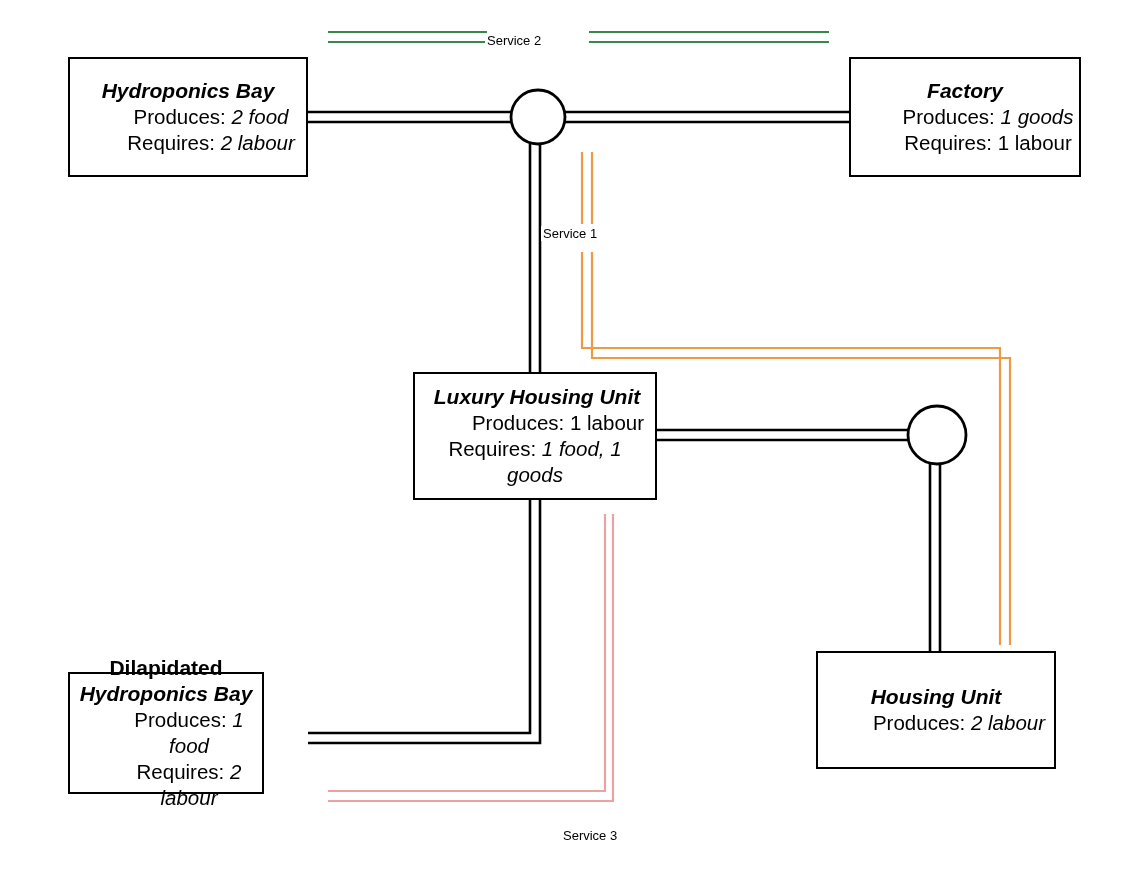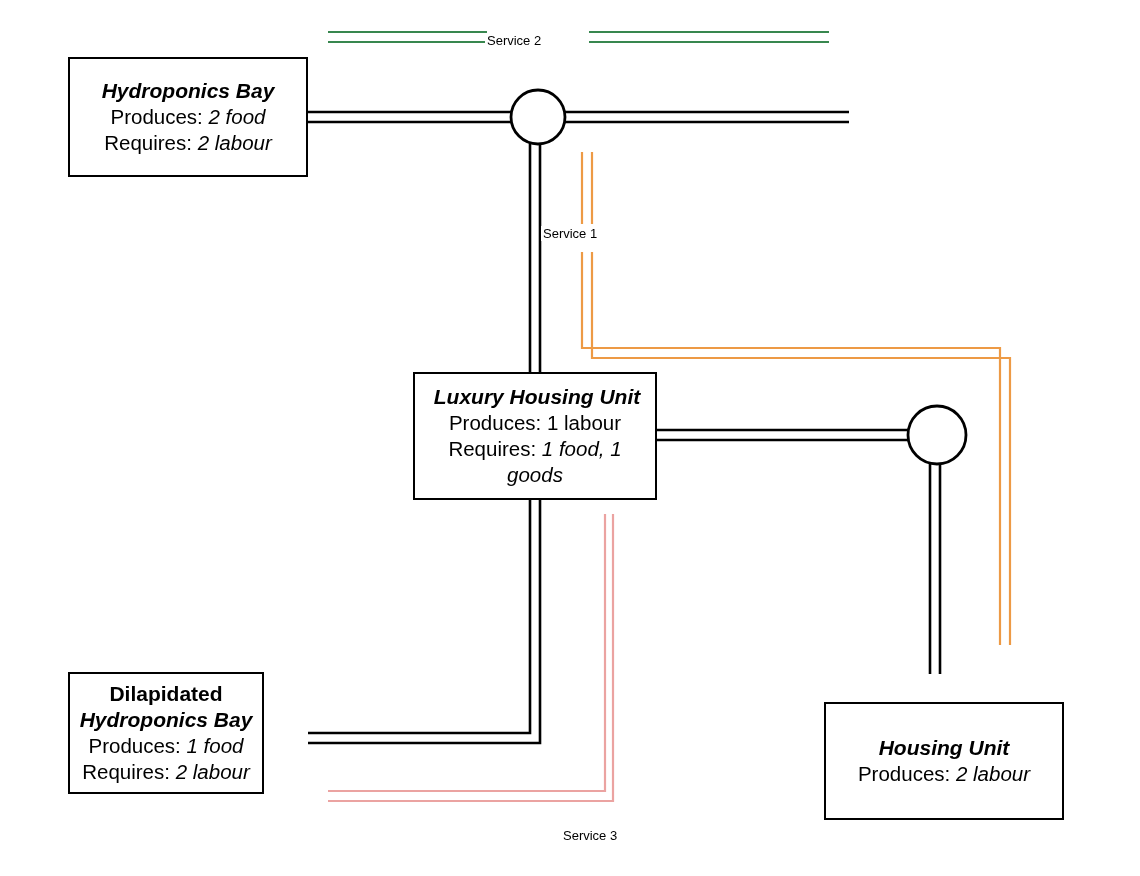--- a/index.html
+++ b/index.html
@@ -46,20 +46,21 @@
   }
   .node-title.wrap {
     white-space: normal;
   }
   .node-title .plain {
     font-style: normal;
   }
   .node-line {
     font-size: 20.5px;
     line-height: 26px;
+    padding-left: 46px;
   }
   .node-line .v {
     font-style: italic;
   }
   .svc-label {
     position: absolute;
     font-size: 13px;
     color: #000000;
     background: #ffffff;
     white-space: nowrap;
@@ -127,20 +128,31 @@
     <div class="node-line">
       <span>Produces:</span>
       <span class="v">2 food</span>
     </div>
     <div class="node-line">
       <span>Requires:</span>
       <span class="v">2 labour</span>
     </div>
   </div>
 
+  <div class="node" style="left:849px; top:57px; width:232px; height:120px;">
+    <div class="node-title">Factory</div>
+    <div class="node-line">
+      <span>Produces:</span>
+      <span class="v">1 goods</span>
+    </div>
+    <div class="node-line">
+      <span>Requires:</span>
+      <span>1 labour</span>
+    </div>
+  </div>
 
   <div class="node" style="left:413px; top:372px; width:244px; height:128px;text-align:center;">
     <div class="node-title" style="margin-left:-4px; margin-right:-8px;">Luxury Housing Unit</div>
     <div class="node-line">
       <span>Produces:</span>
       <span>1 labour</span>
     </div>
     <div class="node-line" style="padding:0 16px;">
       <span>Requires:</span>
       <span class="v">1 food, 1 goods</span>
@@ -155,21 +167,21 @@
     <div class="node-line">
       <span>Produces:</span>
       <span class="v">1 food</span>
     </div>
     <div class="node-line">
       <span>Requires:</span>
       <span class="v">2 labour</span>
     </div>
   </div>
 
-  <div class="node" style="left:816px; top:702px; width:240px; height:118px;margin-left:8px;">
+  <div class="node" style="left:816px; top:651px; width:240px; height:118px;">
     <div class="node-title">Housing Unit</div>
     <div class="node-line">
       <span>Produces:</span>
       <span class="v">2 labour</span>
     </div>
   </div>
 
   <div class="svc-label" style="left:485px; top:33px;">Service 2</div>
 
   <div class="svc-label" style="left:541px; top:226px;">Service 1</div>

